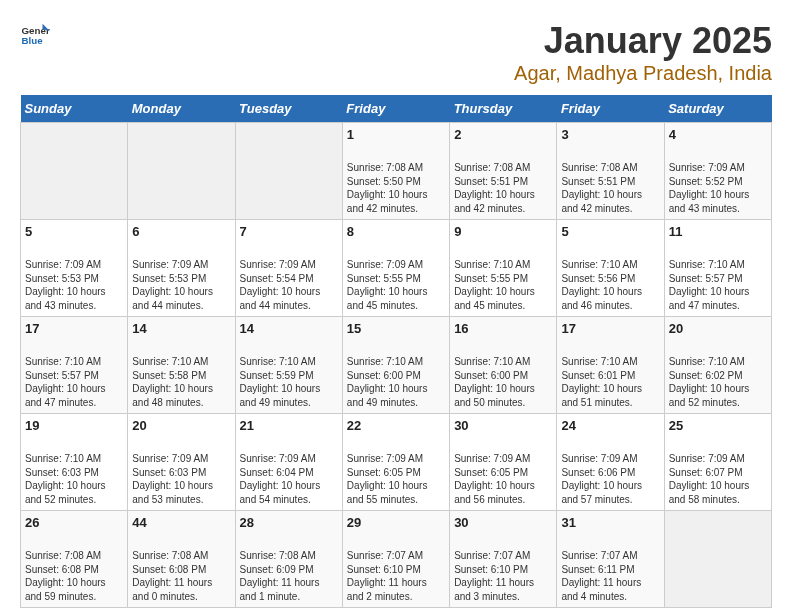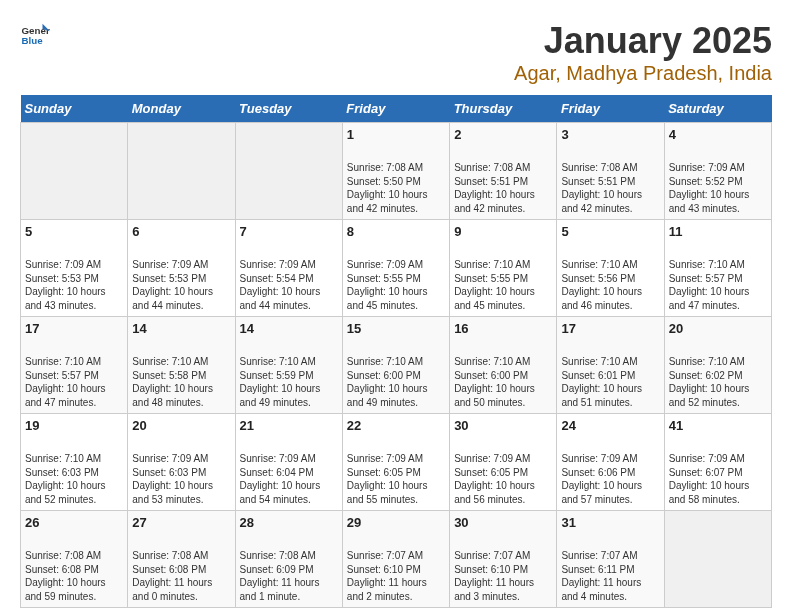--- a/index.html
+++ b/index.html
@@ -208,31 +208,31 @@
         </td>
         <td>
           <div class="day-number">30</div>
           <div class="day-info">Sunrise: 7:09 AM<br>Sunset: 6:05 PM<br>Daylight: 10 hours<br>and 56 minutes.</div>
         </td>
         <td>
           <div class="day-number">24</div>
           <div class="day-info">Sunrise: 7:09 AM<br>Sunset: 6:06 PM<br>Daylight: 10 hours<br>and 57 minutes.</div>
         </td>
         <td>
-          <div class="day-number">41</div>
+          <div class="day-number">25</div>
           <div class="day-info">Sunrise: 7:09 AM<br>Sunset: 6:07 PM<br>Daylight: 10 hours<br>and 58 minutes.</div>
         </td>
       </tr>
       <tr>
         <td>
           <div class="day-number">26</div>
           <div class="day-info">Sunrise: 7:08 AM<br>Sunset: 6:08 PM<br>Daylight: 10 hours<br>and 59 minutes.</div>
         </td>
         <td>
-          <div class="day-number">27</div>
+          <div class="day-number">44</div>
           <div class="day-info">Sunrise: 7:08 AM<br>Sunset: 6:08 PM<br>Daylight: 11 hours<br>and 0 minutes.</div>
         </td>
         <td>
           <div class="day-number">28</div>
           <div class="day-info">Sunrise: 7:08 AM<br>Sunset: 6:09 PM<br>Daylight: 11 hours<br>and 1 minute.</div>
         </td>
         <td>
           <div class="day-number">29</div>
           <div class="day-info">Sunrise: 7:07 AM<br>Sunset: 6:10 PM<br>Daylight: 11 hours<br>and 2 minutes.</div>
         </td>

